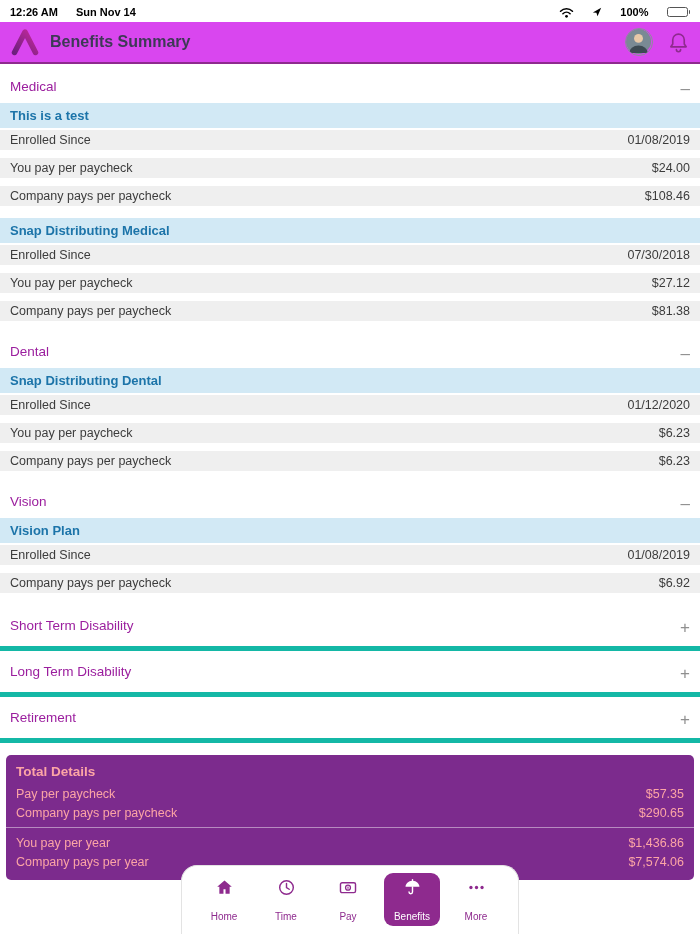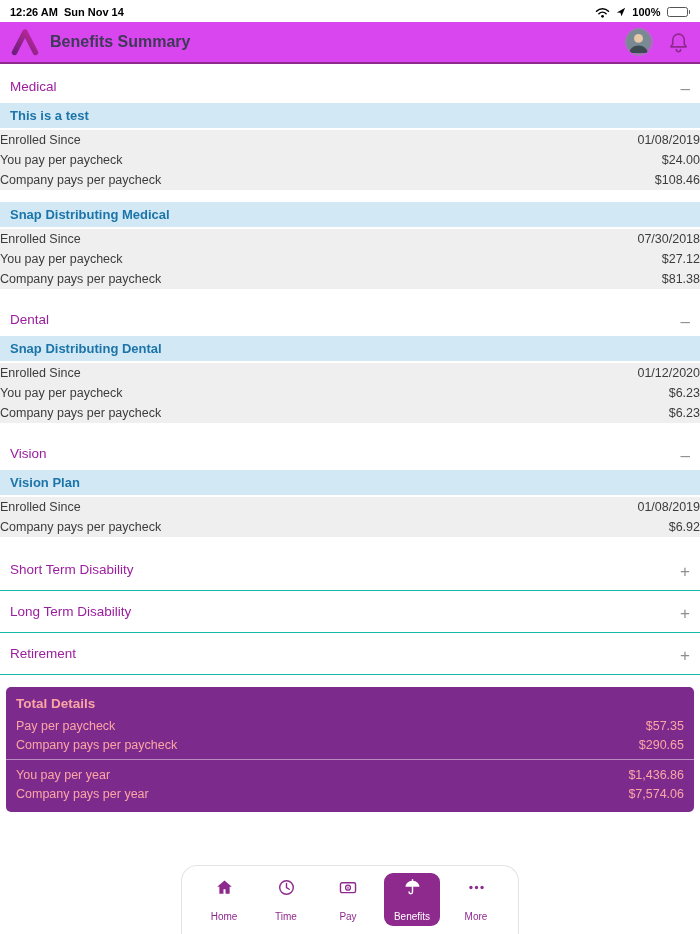--- a/index.html
+++ b/index.html
@@ -19,21 +19,21 @@
     width:700px;height:934px;position:relative;overflow:hidden;
     background:#fff;
     font-family:"Liberation Sans","DejaVu Sans",sans-serif;
     -webkit-font-smoothing:antialiased;
   }
   
   .status-bar{
     height:22px;display:flex;justify-content:space-between;align-items:center;
     padding:2px 10px 0;font-size:11px;font-weight:600;color:#000;
   }
-  .sb-left,.sb-right{display:flex;align-items:center;gap:6px;}
+  .sb-left,.sb-right{display:flex;align-items:center;gap:18px;}
   .battery{display:inline-flex;align-items:center;}
   .battery-body{width:21px;height:10px;border:1px solid #555;border-radius:2.5px;padding:1px;}
   .battery-fill{width:100%;height:100%;background:#000;border-radius:1px;}
   .battery-nub{width:1.5px;height:4px;background:#555;border-radius:0 1px 1px 0;margin-left:1px;}
   
   .app-header{
     height:42px;display:flex;align-items:center;padding:0 10px;
     border-bottom:2px solid var(--accent);background:#d946ef;
   }
   .page-title{font-size:16px;font-weight:700;color:var(--header-title);margin-left:10px;}
@@ -42,31 +42,31 @@
     width:28px;height:28px;border-radius:50%;overflow:hidden;border:1.5px solid #8a8f99;
     flex:0 0 auto;cursor:pointer;
   }
   .bell{margin-left:14px;cursor:pointer;display:flex;align-items:center;}
   
   .sections{padding-top:4px;}
   .section-header{
     display:flex;justify-content:space-between;align-items:flex-end;
     padding:11px 10px 9px;cursor:pointer;
   }
-  .section-header.collapsed{padding:13px 10px;border-bottom:1px solid #14b8a6;}
+  .section-header.collapsed{padding:13px 10px;border-bottom:5px solid #14b8a6;}
   .section-label{font-size:13.5px;font-weight:500;color:var(--section-label);}
   .section-toggle{font-size:17px;line-height:10px;color:var(--toggle);font-weight:300;}
   .plan-card{margin-bottom:12px;}
   .plan-header{
     background:var(--card-header-bg);color:var(--card-header-text);
     font-weight:700;font-size:13px;padding:5px 10px;margin-bottom:2px;
   }
   .plan-row{
     display:flex;justify-content:space-between;
-    background:var(--row-bg);padding:3px 0;margin-bottom:0;
+    background:var(--row-bg);padding:3px 10px;margin-bottom:8px;
     font-size:12.5px;color:var(--row-text);
   }
   
   .total-card{
     margin:12px 6px 0;background:var(--total-bg);border-radius:5px;
     color:#fca5a5;padding-bottom:9px;overflow:hidden;
   }
   .total-title{font-size:13.5px;font-weight:700;padding:9px 10px 5px;}
   .total-row{display:flex;justify-content:space-between;padding:2.5px 10px;font-size:12.5px;}
   .total-divider{border-top:1px solid rgba(255,255,255,.45);margin:5px 0;}

